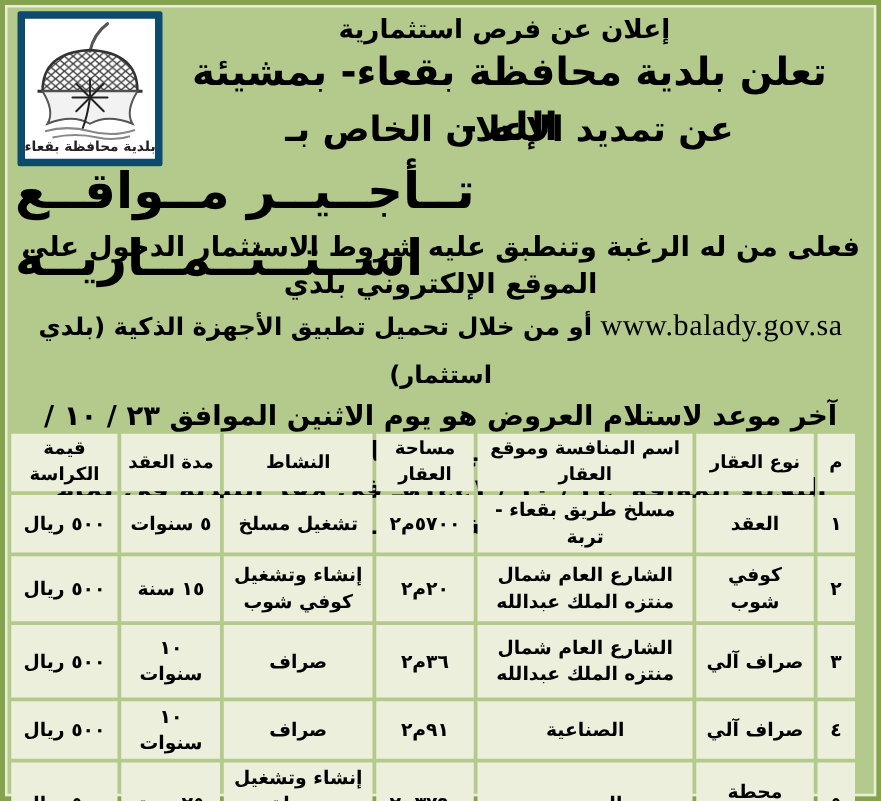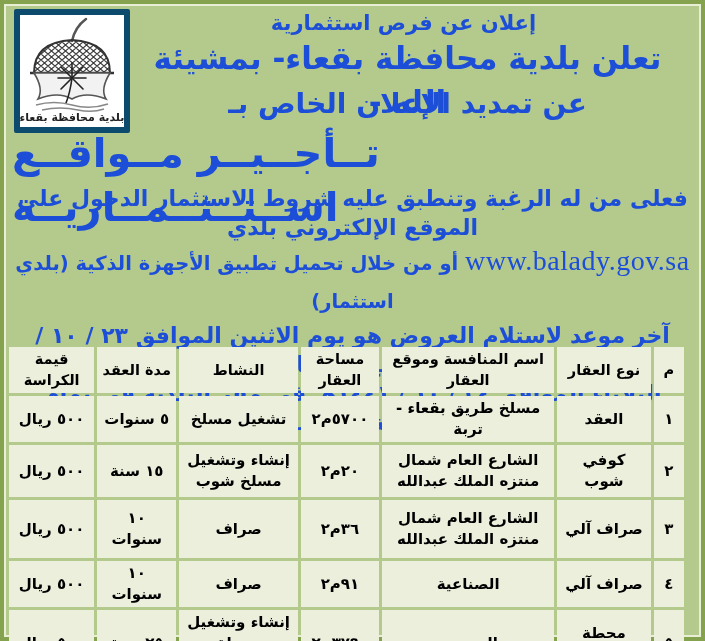--- a/index.html
+++ b/index.html
@@ -6,40 +6,40 @@
   body{
     width:705px;height:641px;position:relative;overflow:hidden;
     font-family:"DejaVu Sans",sans-serif;background:#8ca754;
   }
   .frame{position:absolute;left:0;top:0;width:705px;height:641px;background:#85a24f;}
   .inner{
     position:absolute;left:4px;top:4px;width:697px;height:633px;
     background:#b4ca8d;border:2px solid #e9efd4;box-sizing:border-box;
     direction:rtl;color:#000;
   }
-  .arab{font-weight:bold;color:#1d4ed8;}
+  .arab{font-weight:bold;color:#000000;}
   
   .logo-box{
     position:absolute;top:3px;right:585px;left:8px;width:104px;height:112px;
     background:#ffffff;border:6px solid #0c4a6e;border-radius:2px;
     left:8px;right:auto;
   }
   
   .t1{position:absolute;top:4px;right:10px;left:112px;text-align:center;font-size:21px;line-height:26px;}
   .t2{position:absolute;top:30px;right:6px;left:116px;text-align:center;font-size:31px;line-height:44px;}
   .t3{position:absolute;top:78px;right:6px;left:116px;text-align:center;font-size:28px;line-height:40px;}
   .t4{position:absolute;top:120px;right:6px;left:6px;text-align:left;font-size:40px;line-height:54px;}
   
   .para{position:absolute;top:178px;right:8px;left:8px;text-align:center;}
   .p-intro{font-size:25px;line-height:33px;}
   .p-line{font-size:22px;line-height:29px;}
   .p-url-line{font-size:19.5px;line-height:38px;}
   .url{
     font-family:"Liberation Serif","DejaVu Serif",serif;font-weight:normal;
-    font-size:28px;letter-spacing:0.5px;
+    font-size:24px;letter-spacing:0.5px;
   }
   
   table.ad{
     position:absolute;top:338px;right:12px;left:12px;
     border-collapse:separate;border-spacing:3px;table-layout:fixed;width:681px;
   }
   table.ad td,table.ad th{
     background:#ebefdb;text-align:center;vertical-align:middle;
     font-weight:bold;font-size:15px;line-height:21px;padding:2px 3px;
     font-family:"DejaVu Sans",sans-serif;color:#000;
@@ -132,21 +132,21 @@
         <td>٥٧٠٠م٢</td>
         <td>تشغيل مسلخ</td>
         <td>٥ سنوات</td>
         <td>٥٠٠ ريال</td>
       </tr>
       <tr class="h-md">
         <td>٢</td>
         <td>كوفي شوب</td>
         <td>الشارع العام شمال منتزه الملك عبدالله</td>
         <td>٢٠م٢</td>
-        <td>إنشاء وتشغيل مسلخ شوب</td>
+        <td>إنشاء وتشغيل كوفي شوب</td>
         <td>١٥ سنة</td>
         <td>٥٠٠ ريال</td>
       </tr>
       <tr class="h-lg">
         <td>٣</td>
         <td>صراف آلي</td>
         <td>الشارع العام شمال منتزه الملك عبدالله</td>
         <td>٣٦م٢</td>
         <td>صراف</td>
         <td>١٠ سنوات</td>

